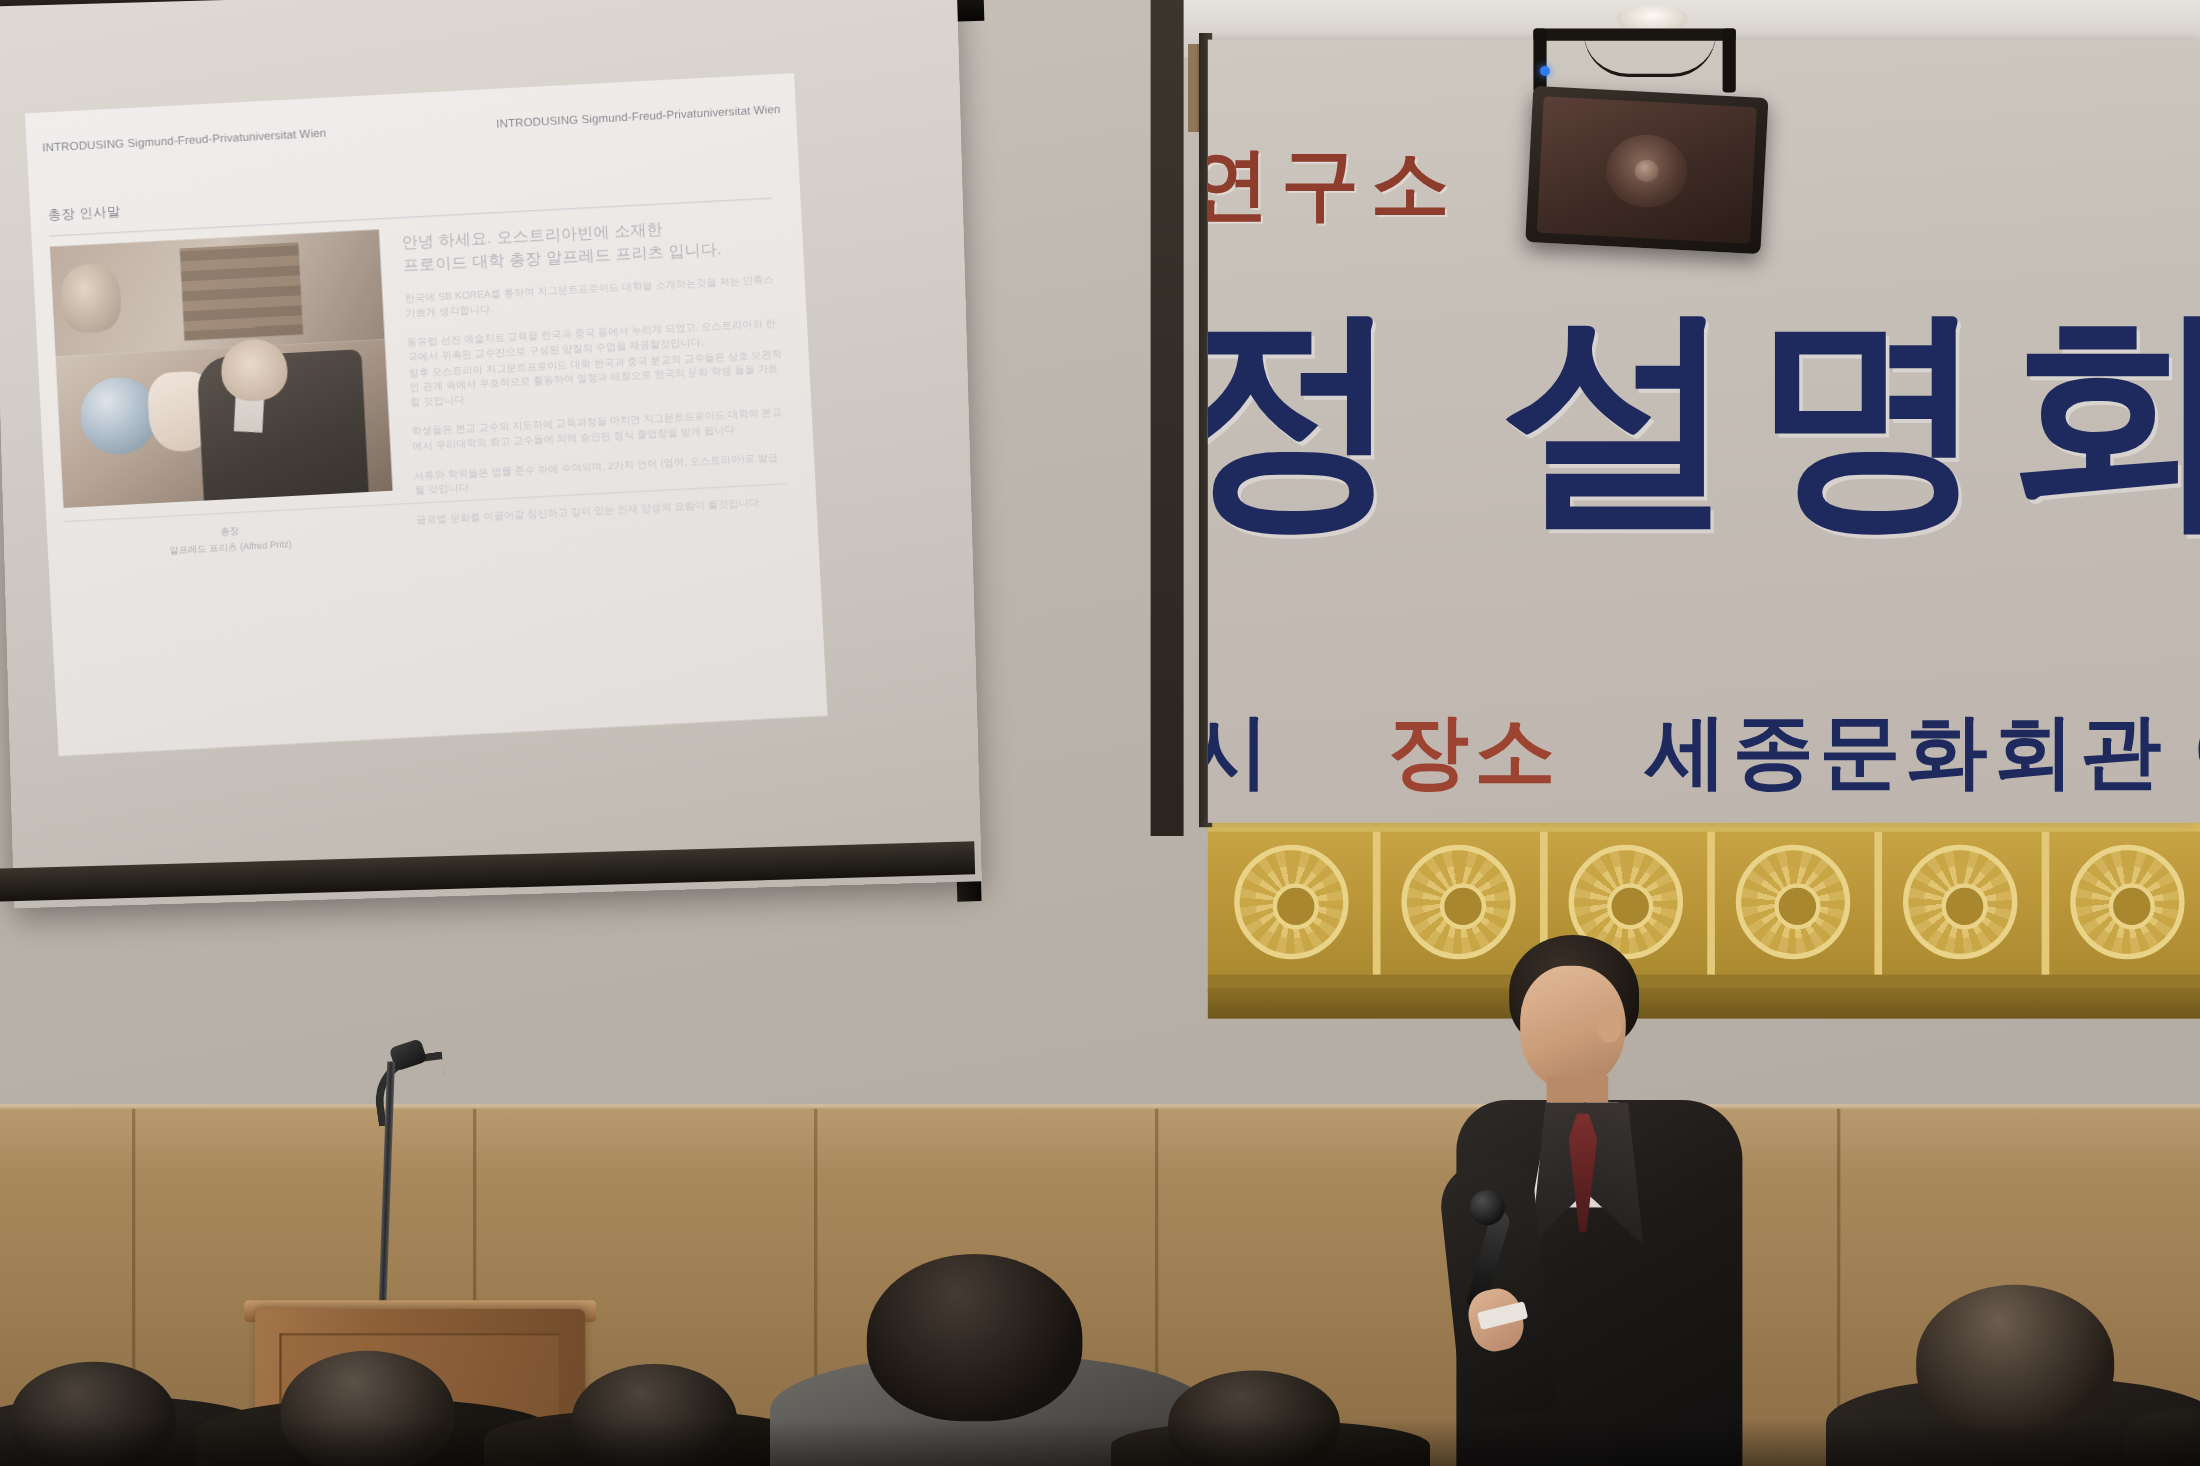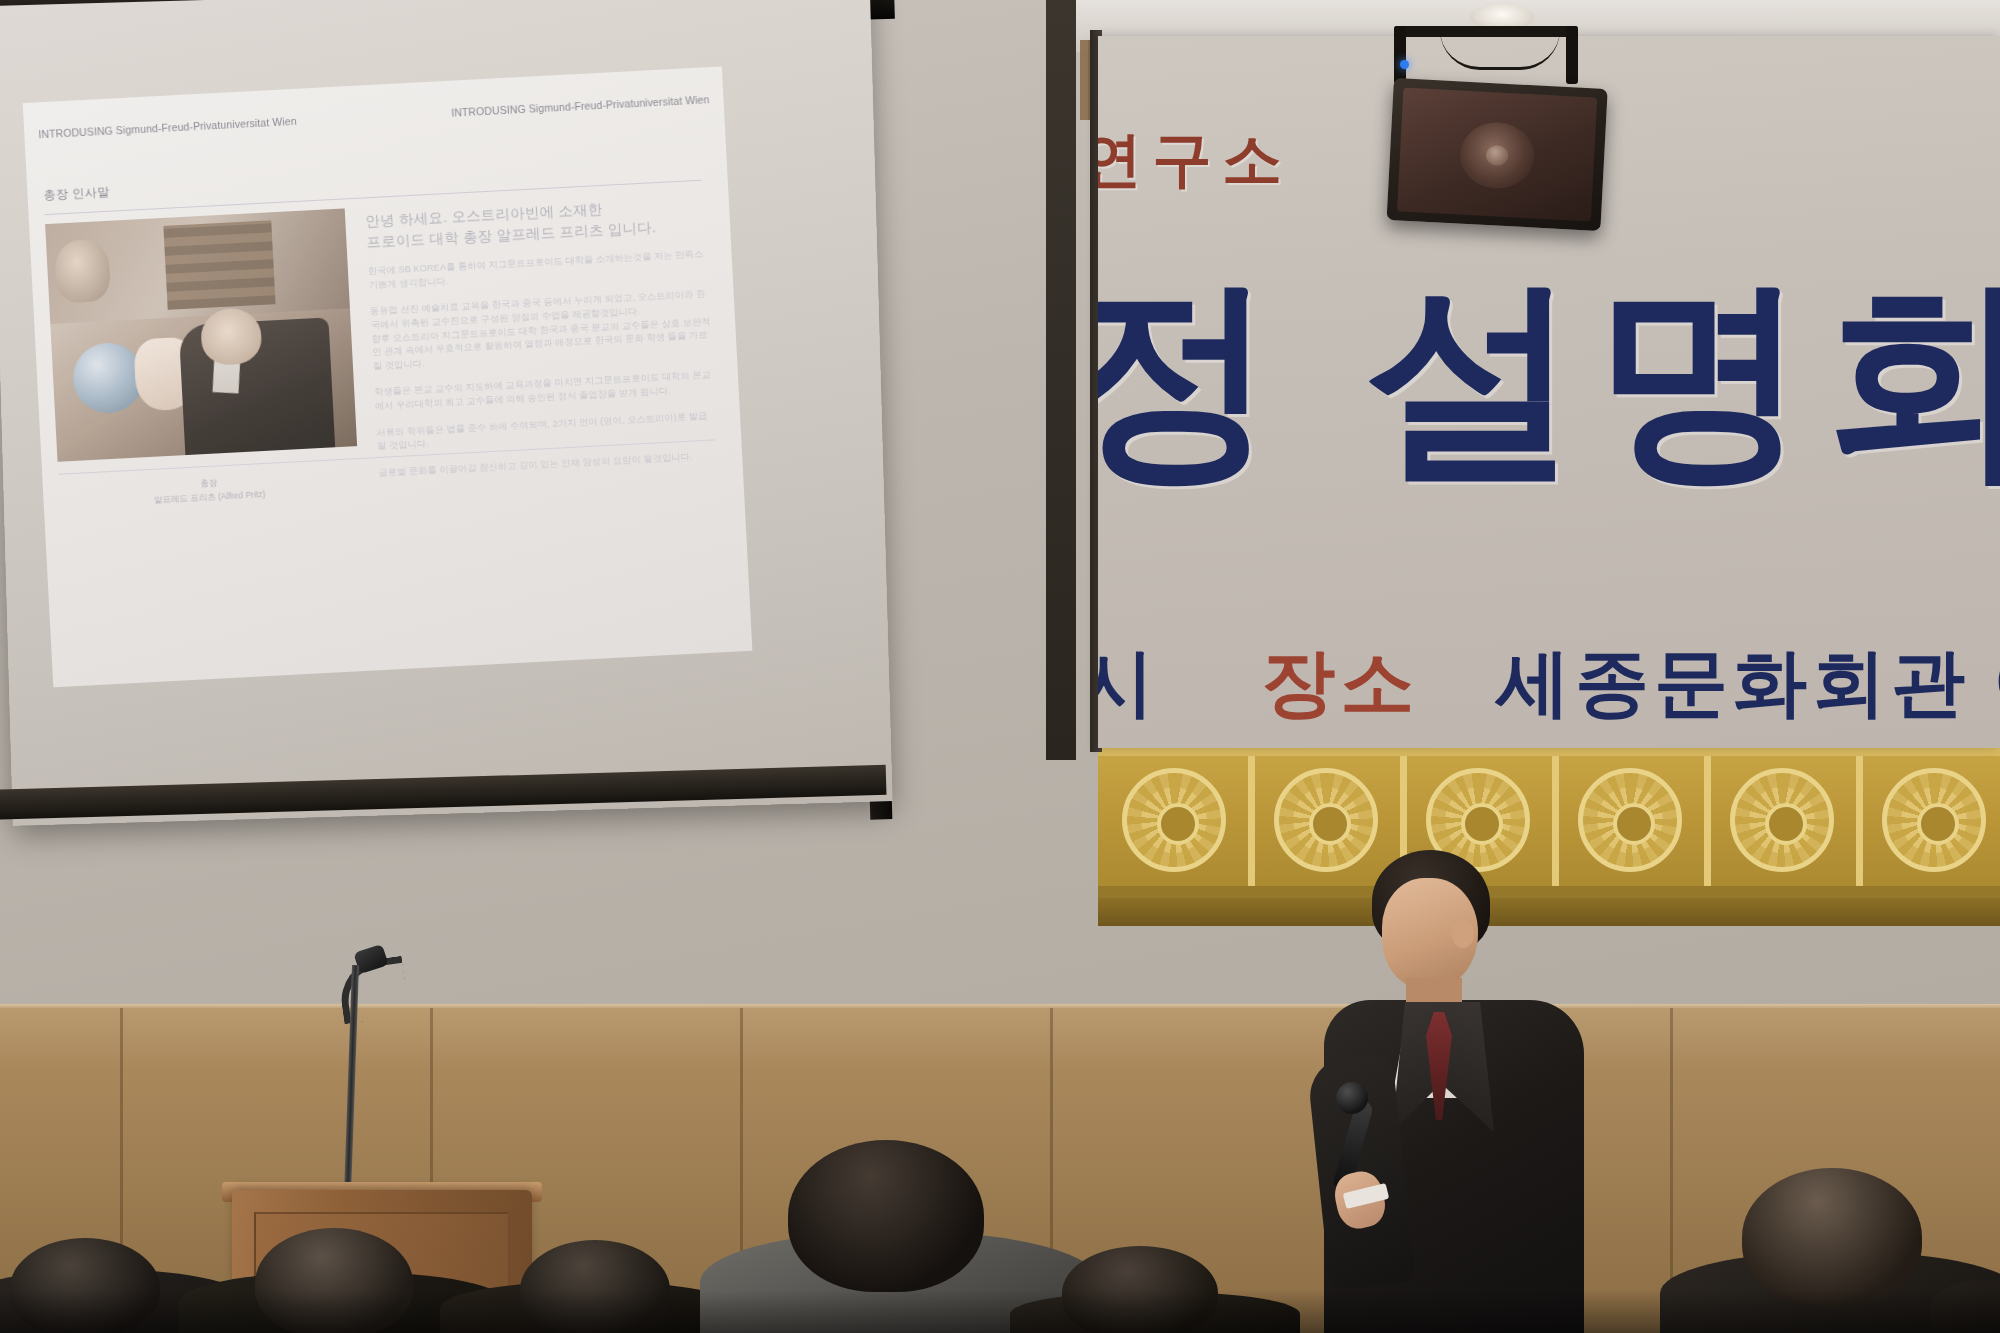--- a/index.html
+++ b/index.html
@@ -233,21 +233,21 @@
     background: linear-gradient(176deg,#cfc8c1 0%, #c6bfb8 35%, #bdb5ae 100%);
     overflow:hidden;
     box-shadow: -3px 0 10px rgba(0,0,0,.18);
   }
   .banner-left-edge {
     position:absolute; left:1090px; top:30px; width:12px; height:722px;
     background: linear-gradient(90deg,#2e2822,#4a433b);
   }
   .bn-row { position:absolute; white-space:nowrap; font-weight:700; }
   .bn-top {
-    left:-16px; top:84px; font-size:60px; color:#8e3d2c; letter-spacing:10px;
+    left:-16px; top:84px; font-size:72px; color:#8e3d2c; letter-spacing:10px;
     text-shadow: 2px 2px 0 rgba(255,255,255,.35);
   }
   .bn-mid {
     left:-36px; top:200px; font-size:215px; color:#1e2a5e; letter-spacing:14px;
     text-shadow: 3px 3px 0 rgba(255,255,255,.35);
   }
   .bn-bot {
     left:-18px; top:598px; font-size:74px; color:#1e2a5e; letter-spacing:5px;
   }
   .bn-bot .place-label { color:#9c4331; }

